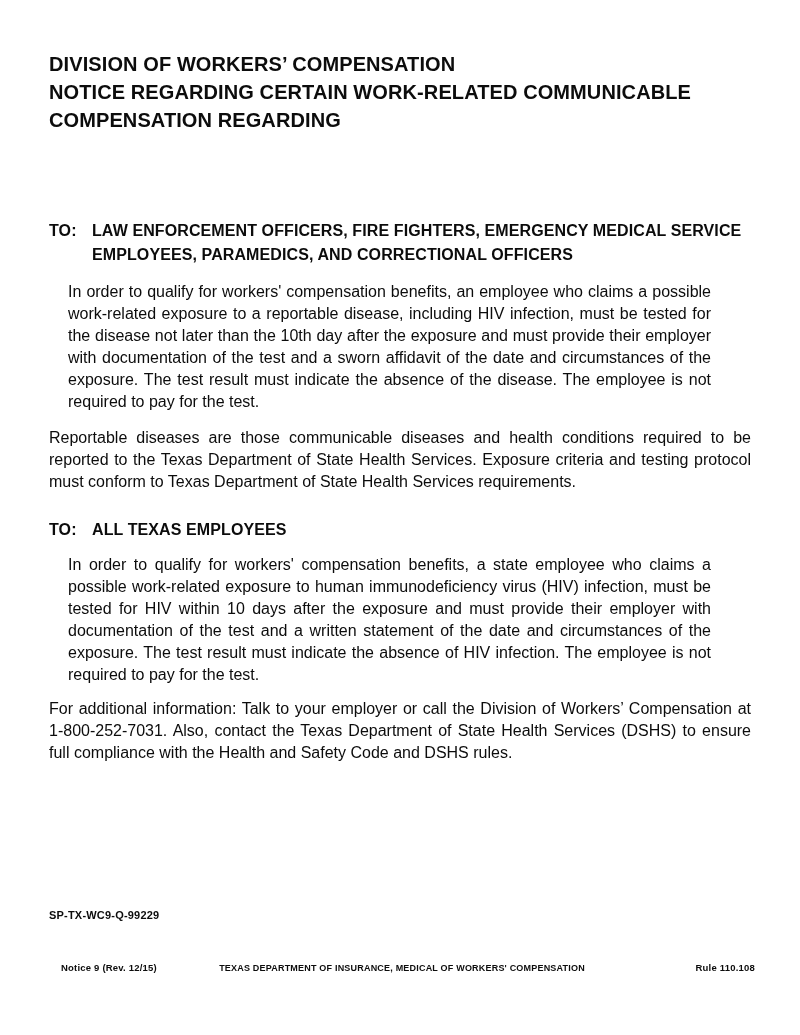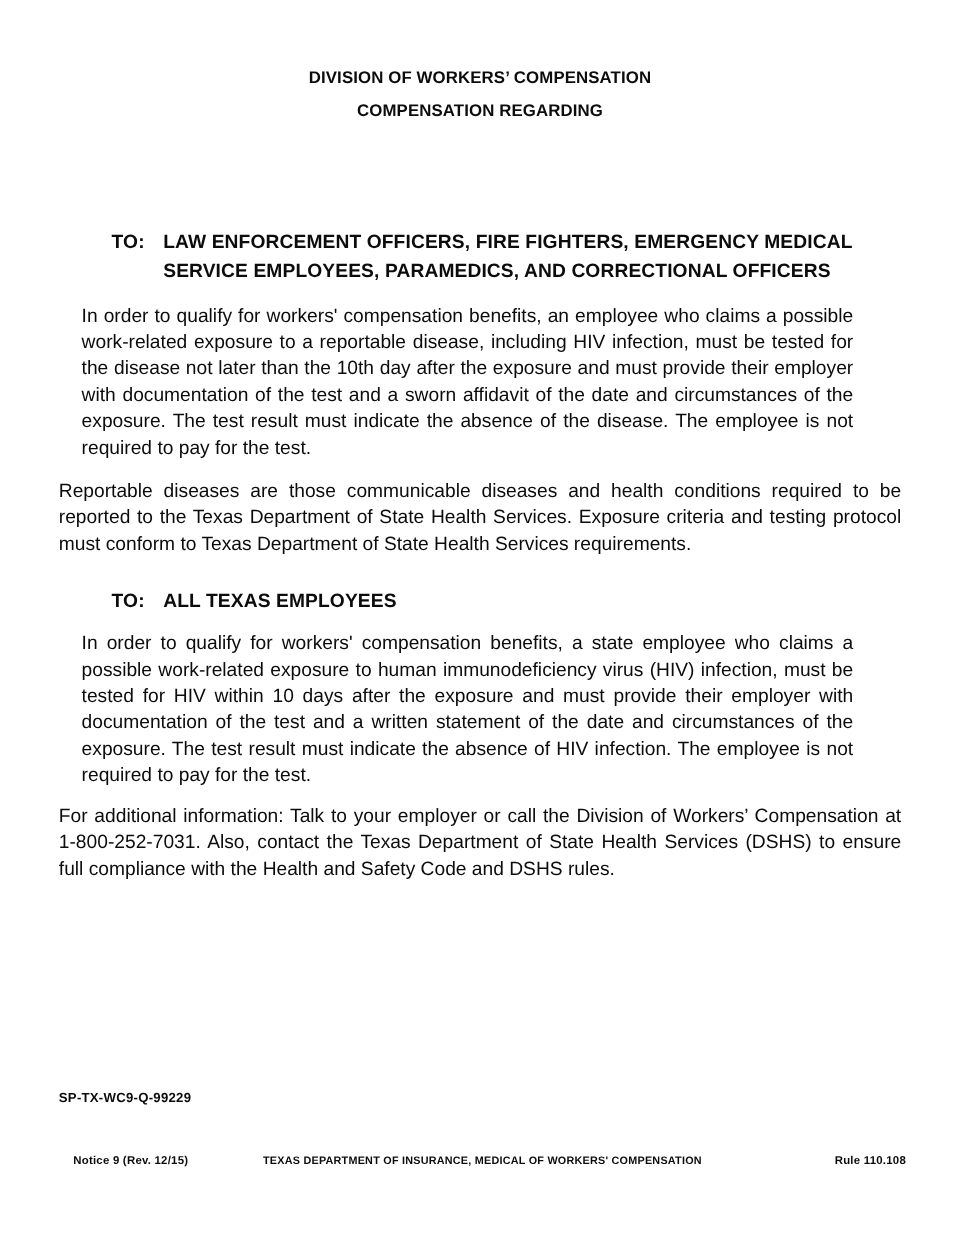--- a/index.html
+++ b/index.html
@@ -18,33 +18,31 @@
   }
   .page {
     position: absolute;
     inset: 0;
     padding: 50px 49px 0 49px;
     box-sizing: border-box;
     background: #ffffff;
   }
   .doc-title {
     margin-top: 0;
-    text-align: center;
     font-weight: bold;
-    font-size: 14px;
+    font-size: 20px;
     line-height: 28px;
     letter-spacing: 0.1px;
   }
   .to-row {
     display: flex;
     font-weight: bold;
     font-size: 16px;
     line-height: 24px;
     letter-spacing: 0.1px;
-    margin-left: 44px;
   }
   .to-label {
     flex: 0 0 43px;
     width: 43px;
   }
   .to-text { flex: 1; }
   .heading-first { margin-top: 85px; }
   .heading-second { margin-top: 25px; }
   p.body-par {
     font-size: 16px;
@@ -83,20 +81,21 @@
   .footer-row .mid   { justify-self: center; }
   .footer-row .right { justify-self: end; font-size: 9.5px; }
 </style>
 </head>
 <body>
 
 <div class="page">
 
   <header class="doc-title">
     <div>DIVISION OF WORKERS’ COMPENSATION</div>
+    <div>NOTICE REGARDING CERTAIN WORK-RELATED COMMUNICABLE</div>
     <div>COMPENSATION REGARDING</div>
   </header>
 
   <section>
     <div class="to-row heading-first">
       <span class="to-label">TO:</span>
       <span class="to-text">LAW ENFORCEMENT OFFICERS, FIRE FIGHTERS, EMERGENCY MEDICAL SERVICE EMPLOYEES, PARAMEDICS, AND CORRECTIONAL OFFICERS</span>
     </div>
     <p class="body-par indented">In order to qualify for workers' compensation benefits, an employee who claims a possible work-related exposure to a reportable disease, including HIV infection, must be tested for the disease not later than the 10th day after the exposure and must provide their employer with documentation of the test and a sworn affidavit of the date and circumstances of the exposure. The test result must indicate the absence of the disease. The employee is not required to pay for the test.</p>
   </section>

